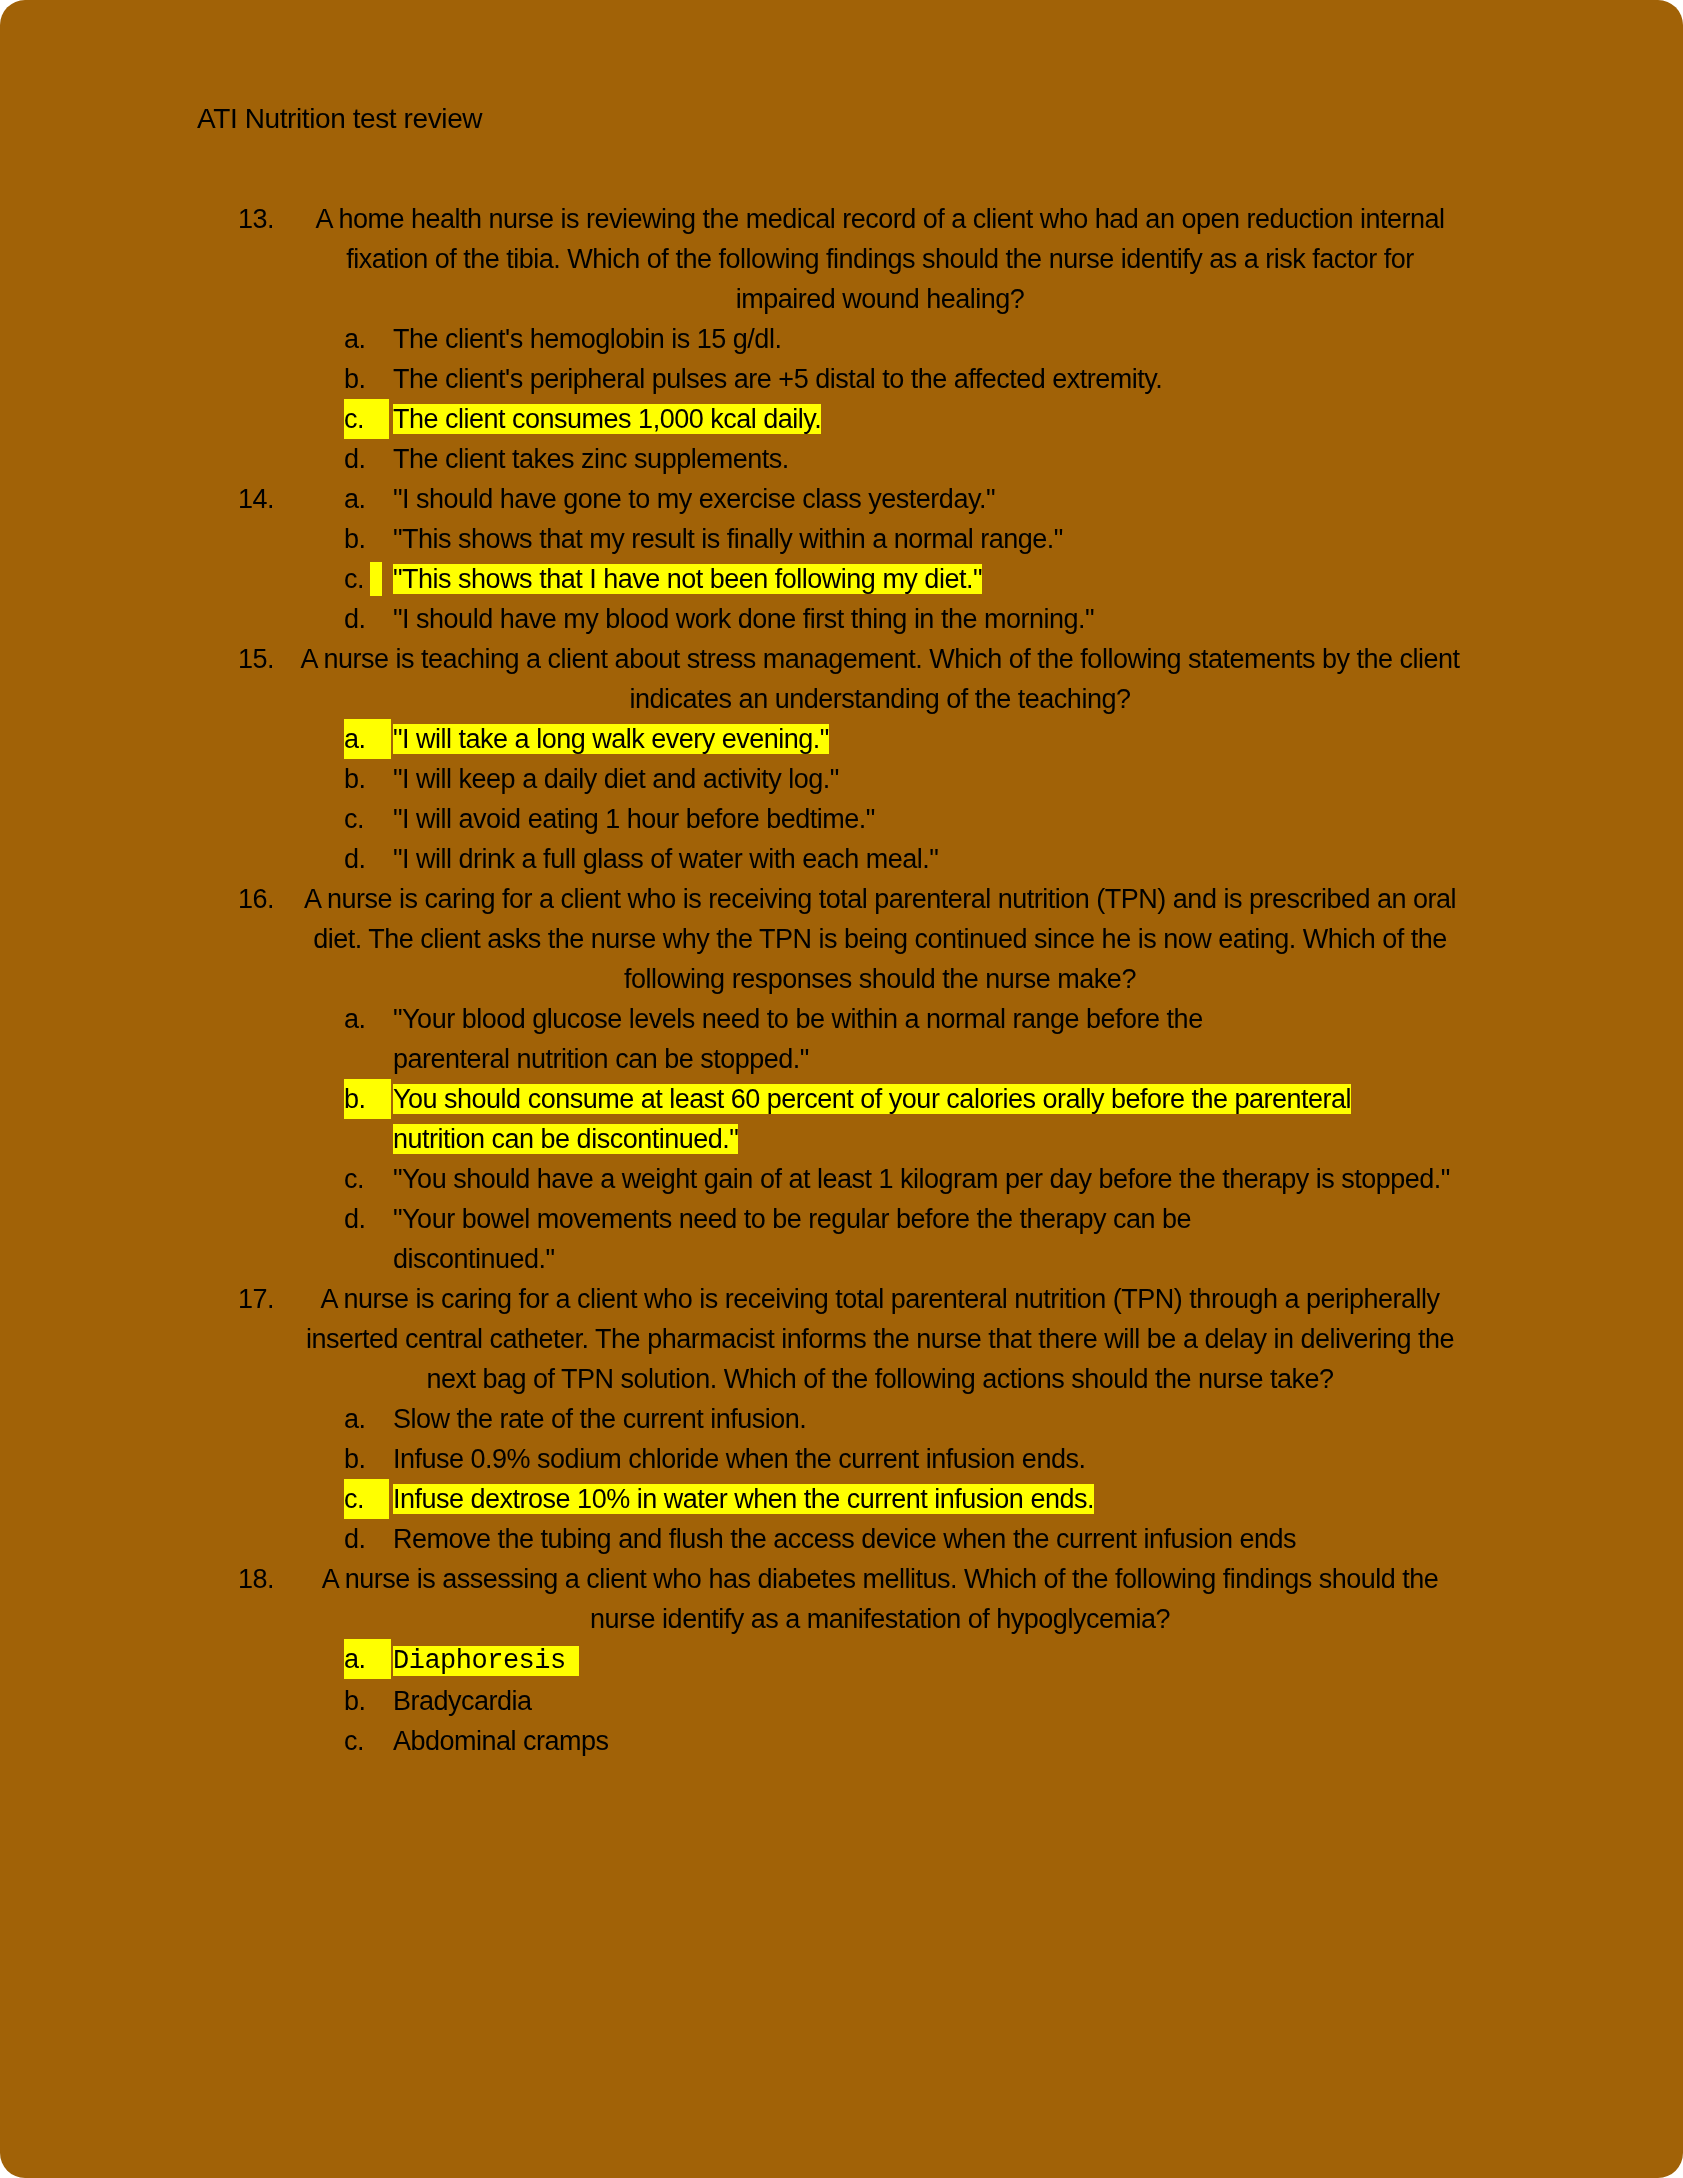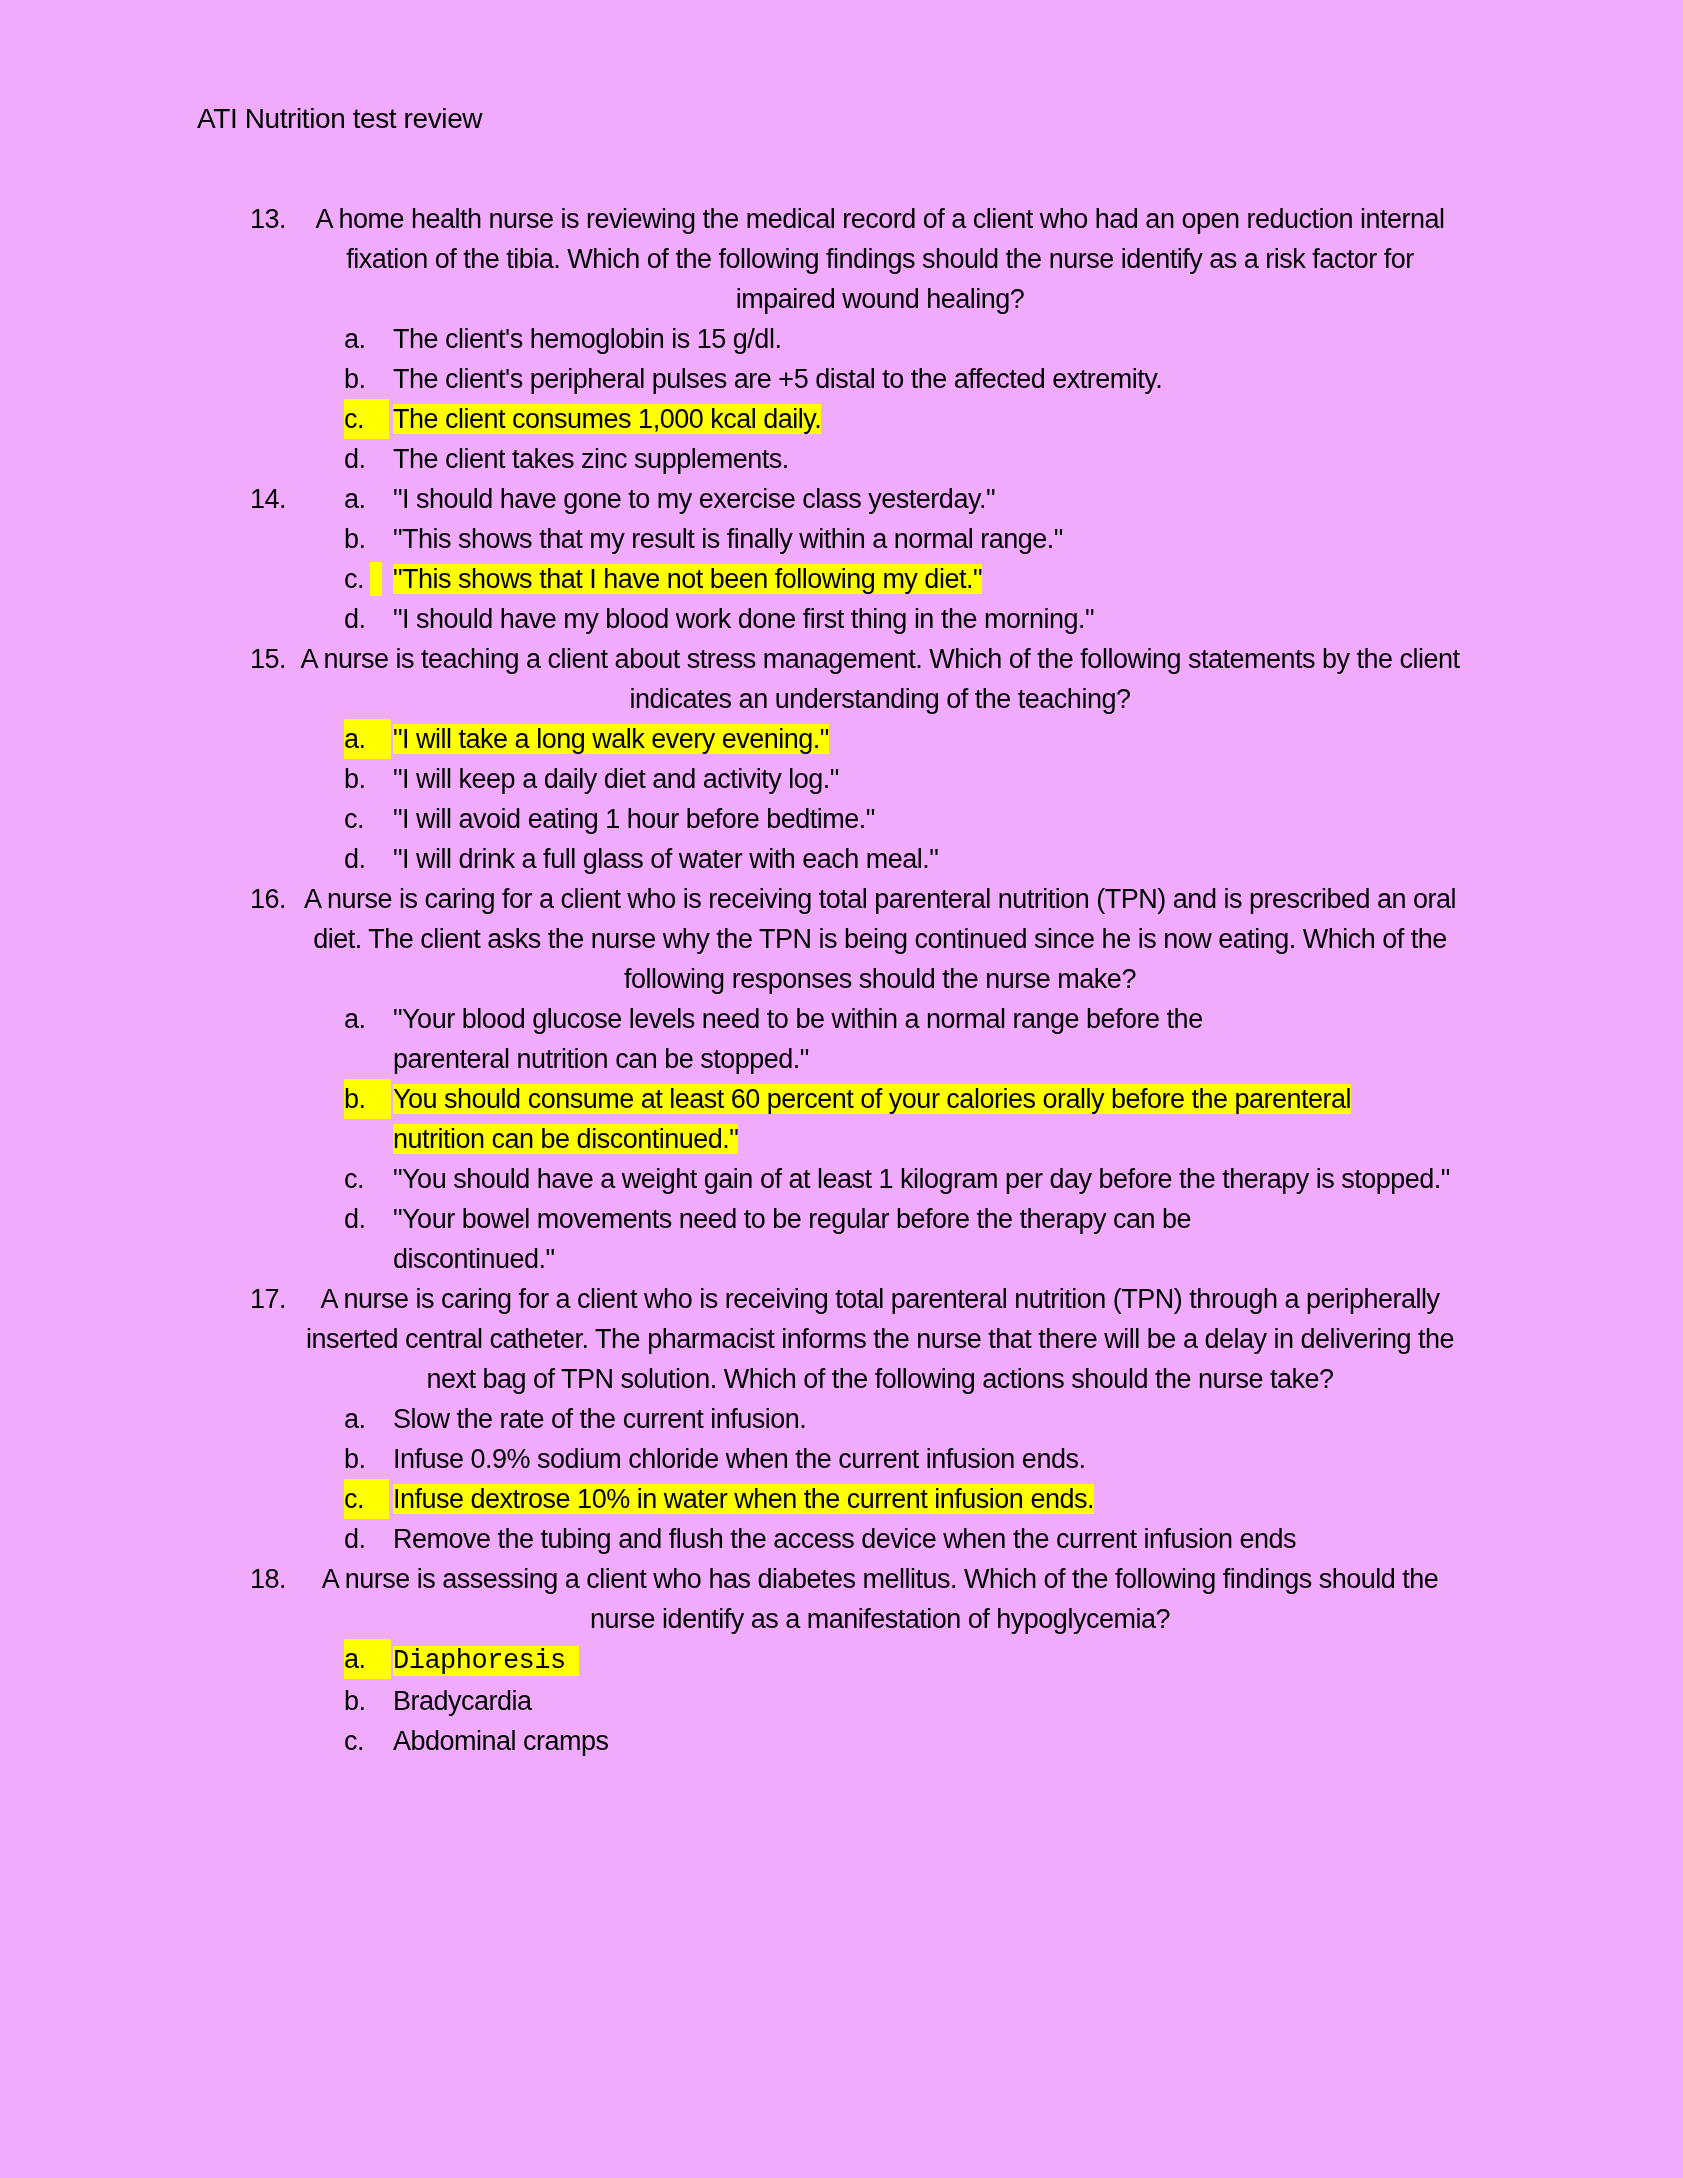--- a/index.html
+++ b/index.html
@@ -1,31 +1,31 @@
 <!DOCTYPE html>
 <html><head>
 <meta charset="utf-8">
 <style>
   html, body { margin: 0; padding: 0; background: #ffffff; }
   body {
     width: 1683px; height: 2178px; position: relative; overflow: hidden;
     font-family: "Liberation Sans", "DejaVu Sans", sans-serif;
     color: #000000;
   }
-  .page { position: absolute; left: 0; top: 0; width: 1683px; height: 2178px; background: #f0abfc; }
+  .page { position: absolute; left: 0; top: 0; width: 1683px; height: 2178px; background: #a16207; border-radius: 25px; }
   .doc-title {
     position: absolute; left: 197px; top: 101px;
     font-size: 28px; letter-spacing: -0.4px; line-height: 36px;
   }
   .qlist {
     position: absolute; left: 238px; top: 199px; width: 1228px;
     font-size: 27px; letter-spacing: -0.5px; line-height: 40px;
   }
   .question { position: relative; padding-left: 56px; }
-  .qnum { position: absolute; left: 12px; top: 0; }
+  .qnum { position: absolute; left: 0; top: 0; }
   .qtext { display: block; text-align: center; }
   .options { margin: 0; padding: 0; }
   .option { position: relative; padding-left: 99px; }
   .olet { position: absolute; left: 50px; top: 0; }
   .hl { background: #ffff00; }
   .otext { display: inline; }
 </style>
 </head>
 <body>
 

